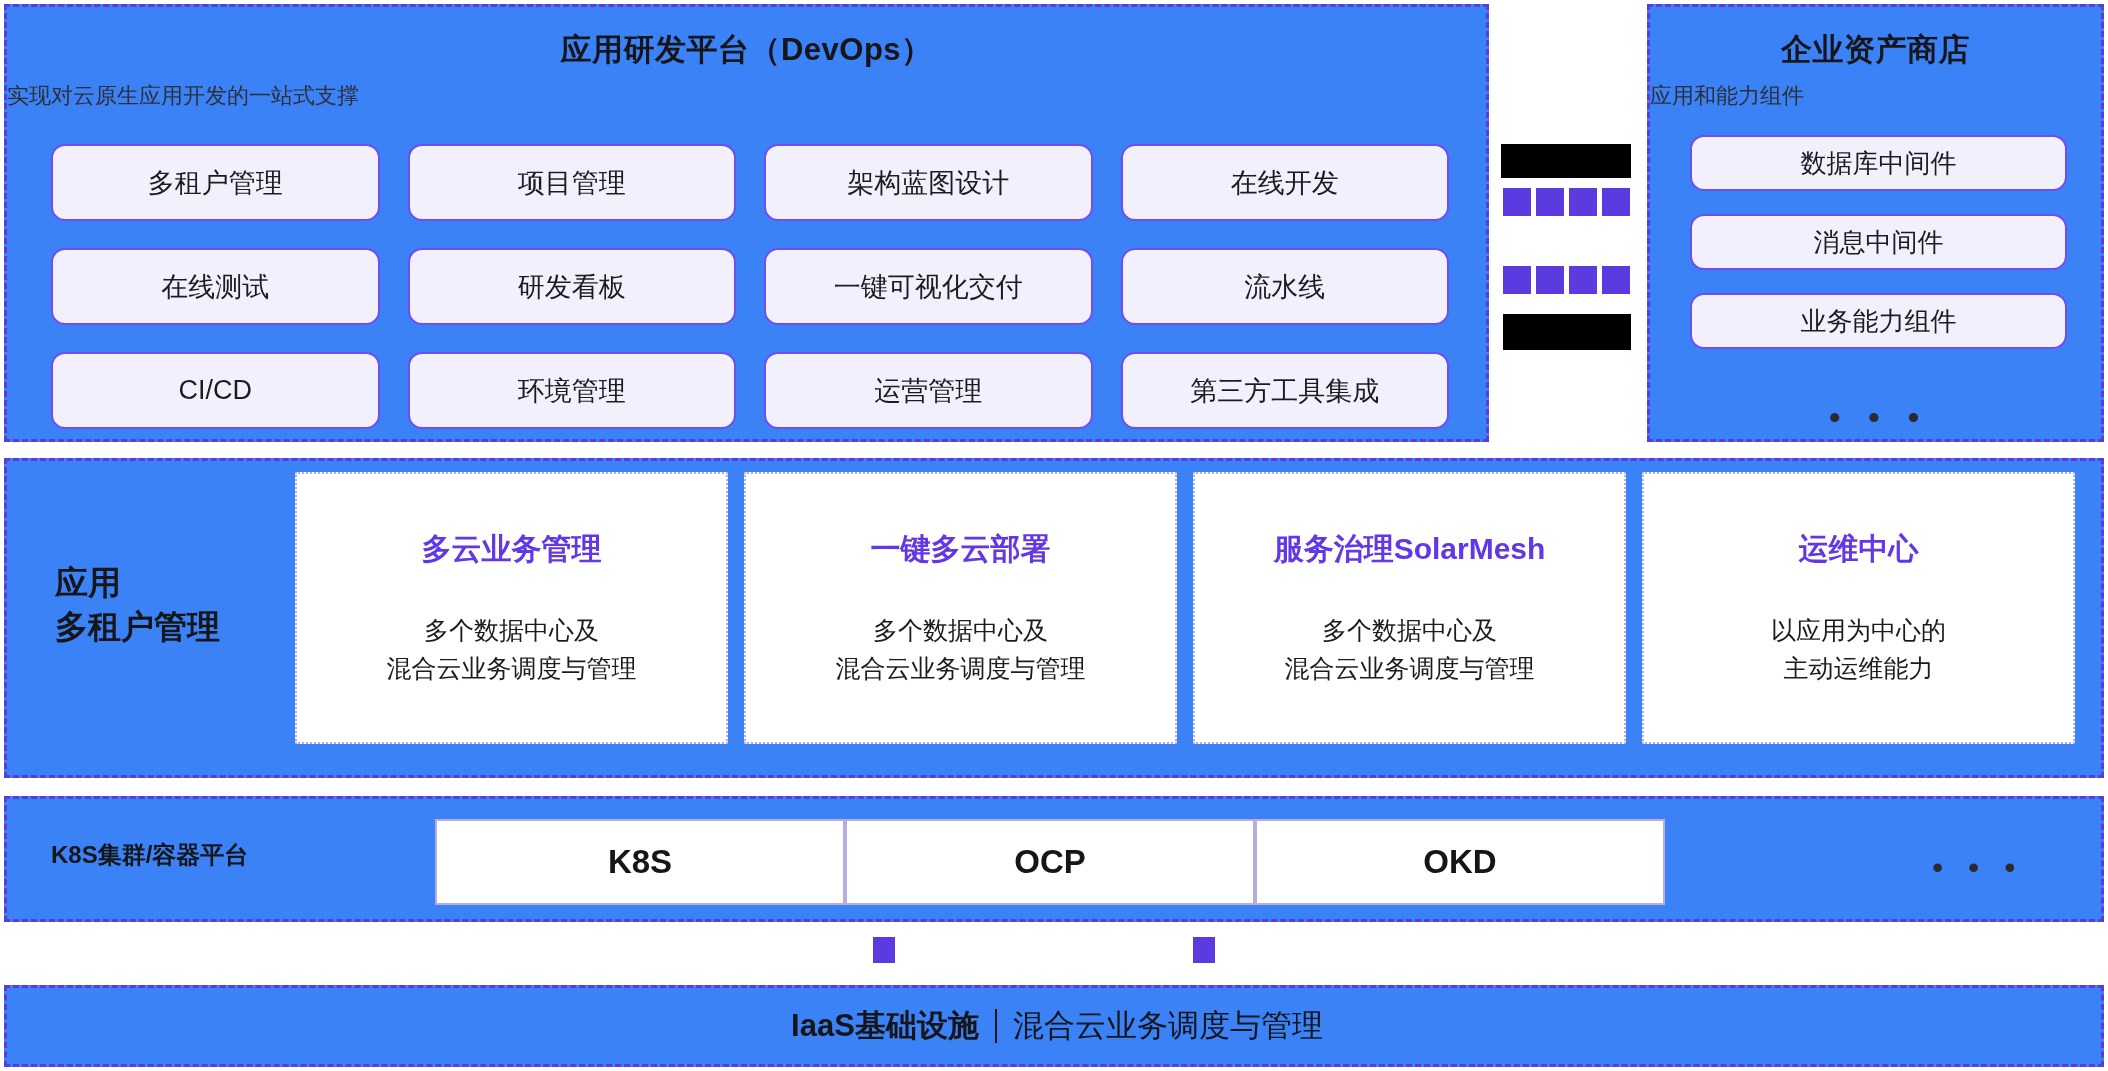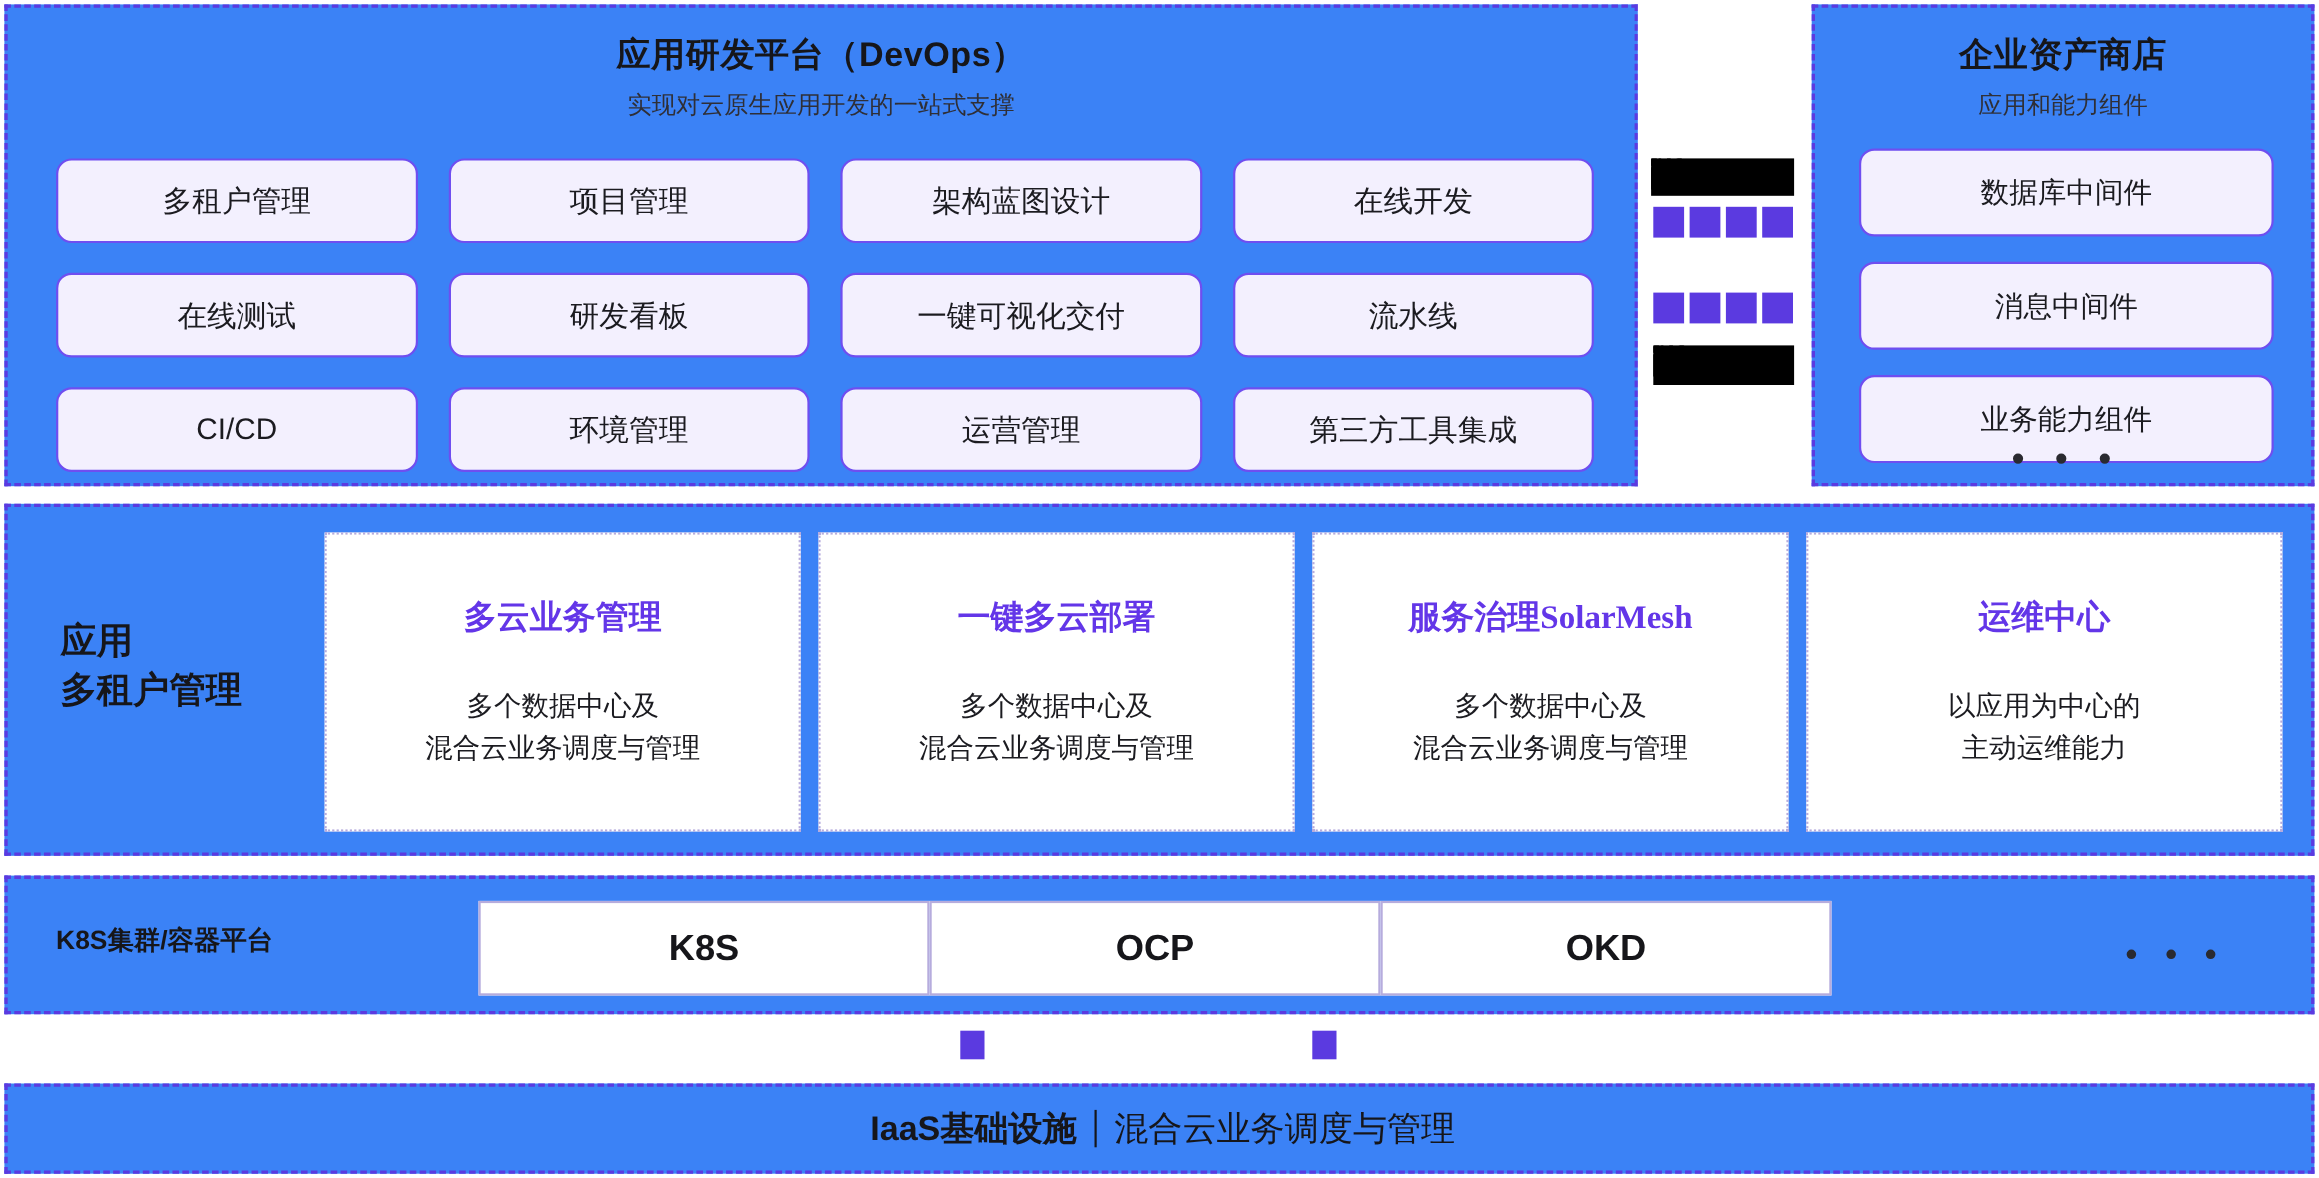--- a/index.html
+++ b/index.html
@@ -33,21 +33,20 @@
   }
   .panel-title {
     text-align: center;
     font-size: 31px;
     font-weight: 700;
     color: #16161a;
     letter-spacing: .5px;
     margin-top: 22px;
   }
   .panel-sub {
-    text-align: center;
     font-size: 22px;
     color: #2f2f36;
     margin-top: 10px;
   }
 
   
   #devops-grid {
     position: absolute;
     left: 44px; top: 137px;
     width: 1398px;
@@ -72,21 +71,21 @@
   
   #asset-list {
     position: absolute;
     left: 40px; top: 128px;
     width: 377px;
     display: flex;
     flex-direction: column;
     gap: 23px;
   }
   .chip-asset {
-    height: 80px;
+    height: 56px;
     background: #f3f0fe;
     border: 2px solid #6f4ef0;
     border-radius: 14px;
     display: flex;
     align-items: center;
     justify-content: center;
     font-size: 26px;
     color: #1b1b20;
   }
   .dots-row {
@@ -144,26 +143,25 @@
     position: absolute;
     left: 48px; top: 100px;
     width: 210px;
     font-size: 33px;
     font-weight: 700;
     color: #16161a;
     line-height: 1.32;
   }
   #appmgmt-cards {
     position: absolute;
-    left: 288px; top: 23px;
+    left: 288px; top: 11px;
     width: 1780px; height: 272px;
     display: grid;
     grid-template-columns: repeat(4, 1fr);
     column-gap: 16px;
-    font-family: Liberation Serif, serif;
   }
   .mcard {
     background: #ffffff;
     border: 2px dotted #b6acdd;
     display: flex;
     flex-direction: column;
     align-items: center;
     justify-content: center;
     padding: 10px;
   }

